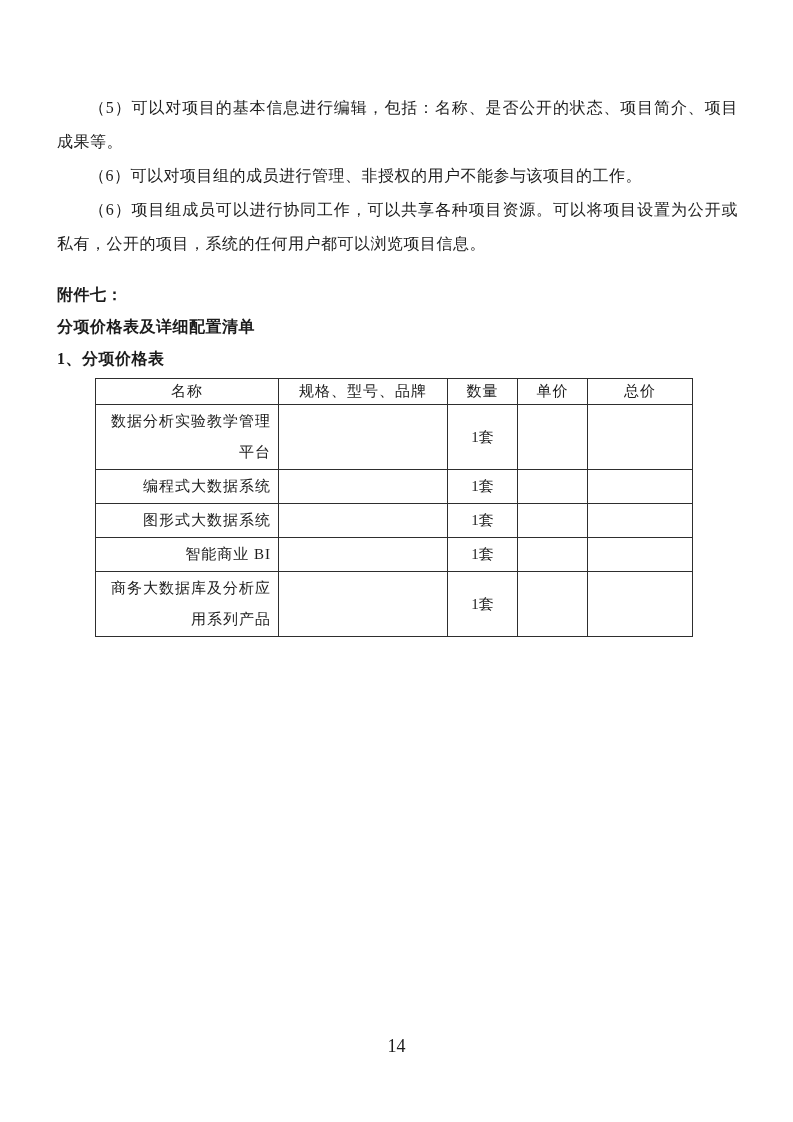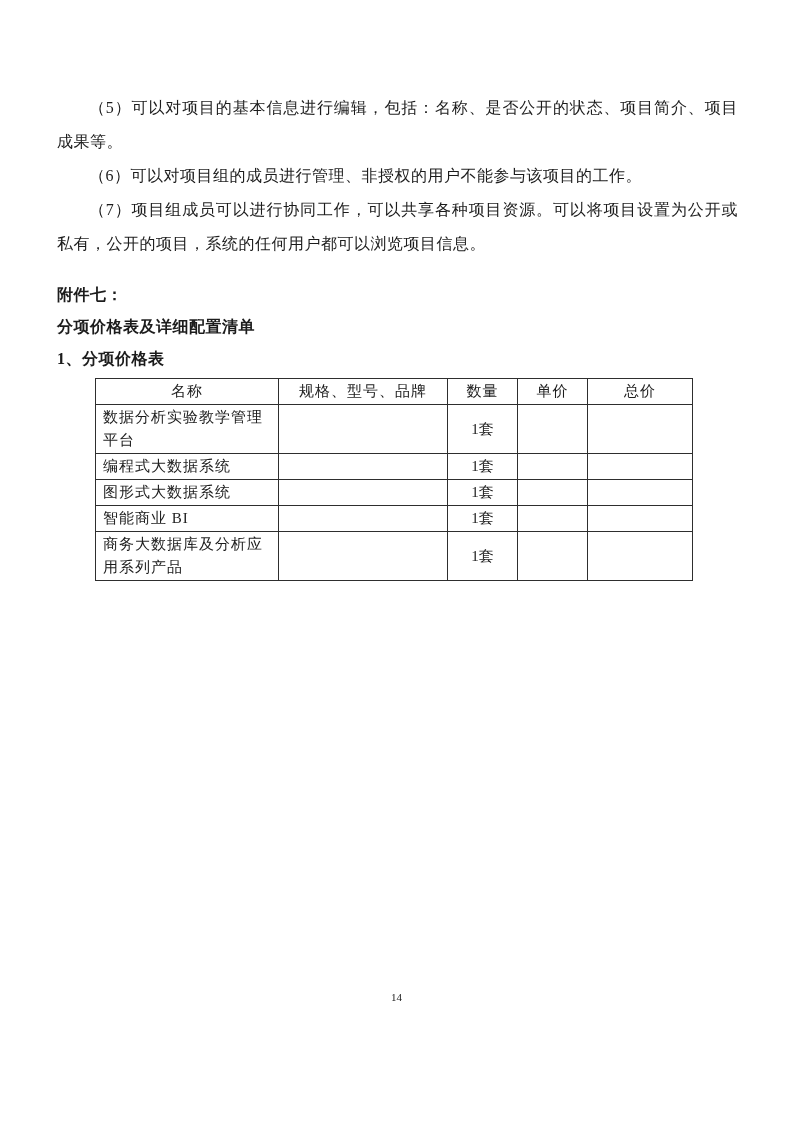--- a/index.html
+++ b/index.html
@@ -45,48 +45,48 @@
     font-weight: normal;
     vertical-align: middle;
     overflow: hidden;
   }
   .price-table th {
     height: 26px;
     text-align: center;
     letter-spacing: 1px;
   }
   .price-table td.cell-name {
-    text-align: left;
+    text-align: right;
     padding: 1px 7px;
-    line-height: 23px;
+    line-height: 31px;
     letter-spacing: 1px;
   }
   .price-table td.cell-center {
     text-align: center;
   }
   .price-table tr.row-single td { height: 25px; margin-top: 24px; }
   .price-table tr.row-double td { height: 48px; }
   .page-number {
     position: absolute;
-    top: 991px;
+    top: 1036px;
     left: 0;
     width: 100%;
     text-align: center;
-    font-size: 11px;
+    font-size: 18px;
     color: #1c1c1c;
   }
 </style>
 </head>
 <body>
 
 <div class="content">
 
   <p class="para">（5）可以对项目的基本信息进行编辑，包括：名称、是否公开的状态、项目简介、项目成果等。</p>
   <p class="para">（6）可以对项目组的成员进行管理、非授权的用户不能参与该项目的工作。</p>
-  <p class="para">（7）项目组成员可以进行协同工作，可以共享各种项目资源。可以将项目设置为公开或私有，公开的项目，系统的任何用户都可以浏览项目信息。</p>
+  <p class="para">（6）项目组成员可以进行协同工作，可以共享各种项目资源。可以将项目设置为公开或私有，公开的项目，系统的任何用户都可以浏览项目信息。</p>
 
   <div class="heading-block">
     <div class="heading">附件七：</div>
     <div class="heading">分项价格表及详细配置清单</div>
     <div class="heading">1、分项价格表</div>
   </div>
 
   <table class="price-table">
     <colgroup>
       <col style="width:183px">

